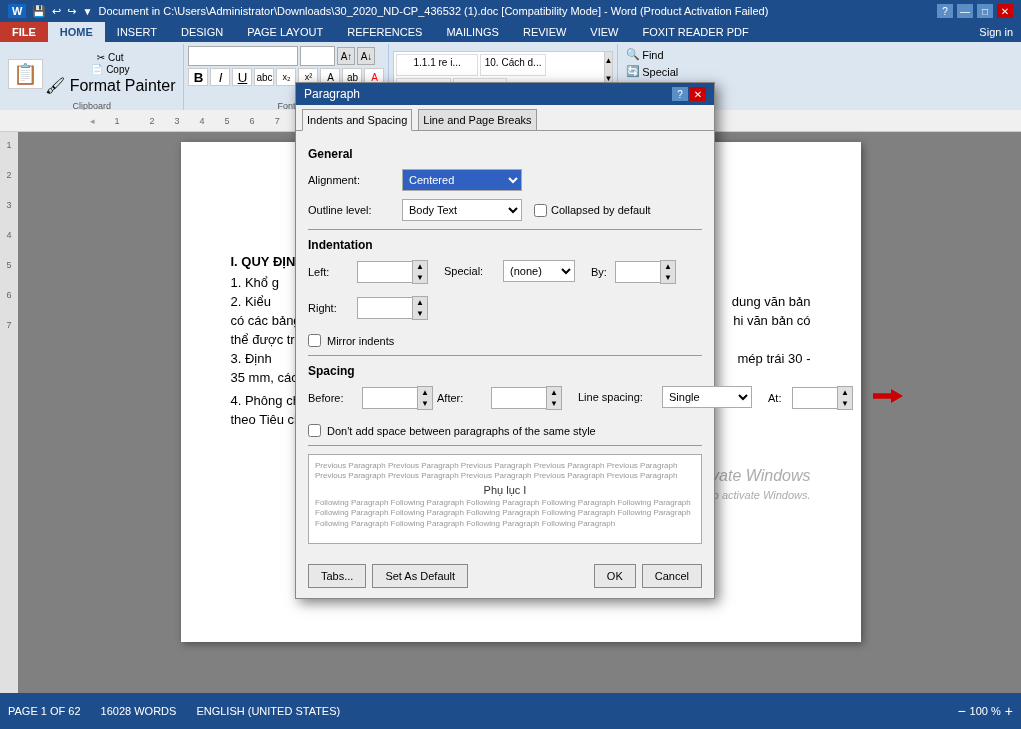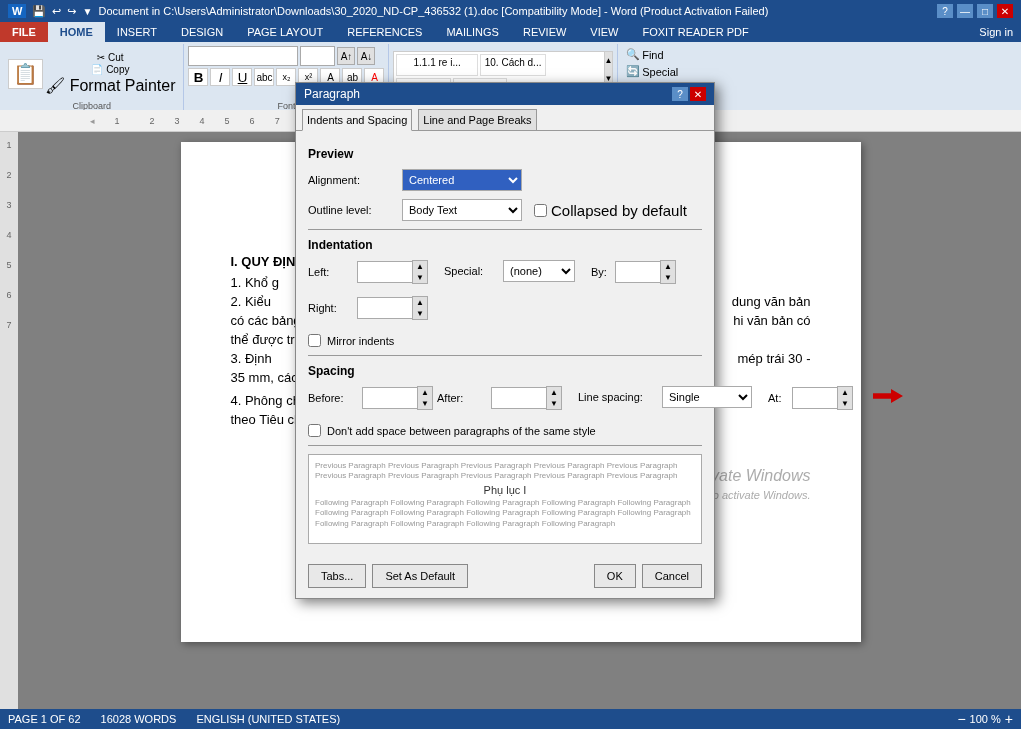--- a/index.html
+++ b/index.html
@@ -24,21 +24,21 @@
     .ribbon-tab { padding: 4px 12px; color: #fff; font-size: 11px; cursor: pointer; }
     .ribbon-tab.active { background: #dce6f1; color: #1e4d8c; font-weight: bold; }
     .font-combo { width: 110px; height: 20px; font-size: 11px; border: 1px solid #aaa; }
 
     
     .status-bar {
       position: absolute;
       bottom: 0;
       left: 0;
       right: 0;
-      height: 20px;
+      height: 36px;
       background: #1e4d8c;
       color: white;
       font-size: 11px;
       display: flex;
       align-items: center;
       padding: 8px 8px;
       gap: 20px;
     }
 
     
@@ -307,21 +307,21 @@
       </div>
     </div>
 
     <div class="dialog-tabs">
       <div class="dialog-tab active">Indents and Spacing</div>
       <div class="dialog-tab">Line and Page Breaks</div>
     </div>
 
     <div class="dialog-body">
 
-      <div class="section-label">Preview</div>
+      <div class="section-label">General</div>
 
       <div class="form-row">
         <span class="form-label">Alignment:</span>
         <select class="form-select blue" style="width:120px;">
           <option>Left</option>
           <option selected="">Centered</option>
           <option>Right</option>
           <option>Justified</option>
         </select>
         <span style="font-size:10px;"></span>
@@ -329,21 +329,21 @@
 
       <div class="form-row">
         <span class="form-label">Outline level:</span>
         <select class="form-select" style="width:120px;">
           <option selected="">Body Text</option>
           <option>Level 1</option>
           <option>Level 2</option>
         </select>
         <div style="display:flex;align-items:center;gap:4px;margin-left:8px;">
           <input type="checkbox" style="">
-          <label style="font-size:15px;">Collapsed by default</label>
+          <label style="font-size:11px;">Collapsed by default</label>
         </div>
       </div>
 
       <div class="divider"></div>
 
       <div class="section-label">Indentation</div>
 
       <div style="display:flex;gap:16px;margin-bottom:6px;">
         <div style="display:flex;flex-direction:column;gap:4px;">
           <div class="form-row">

